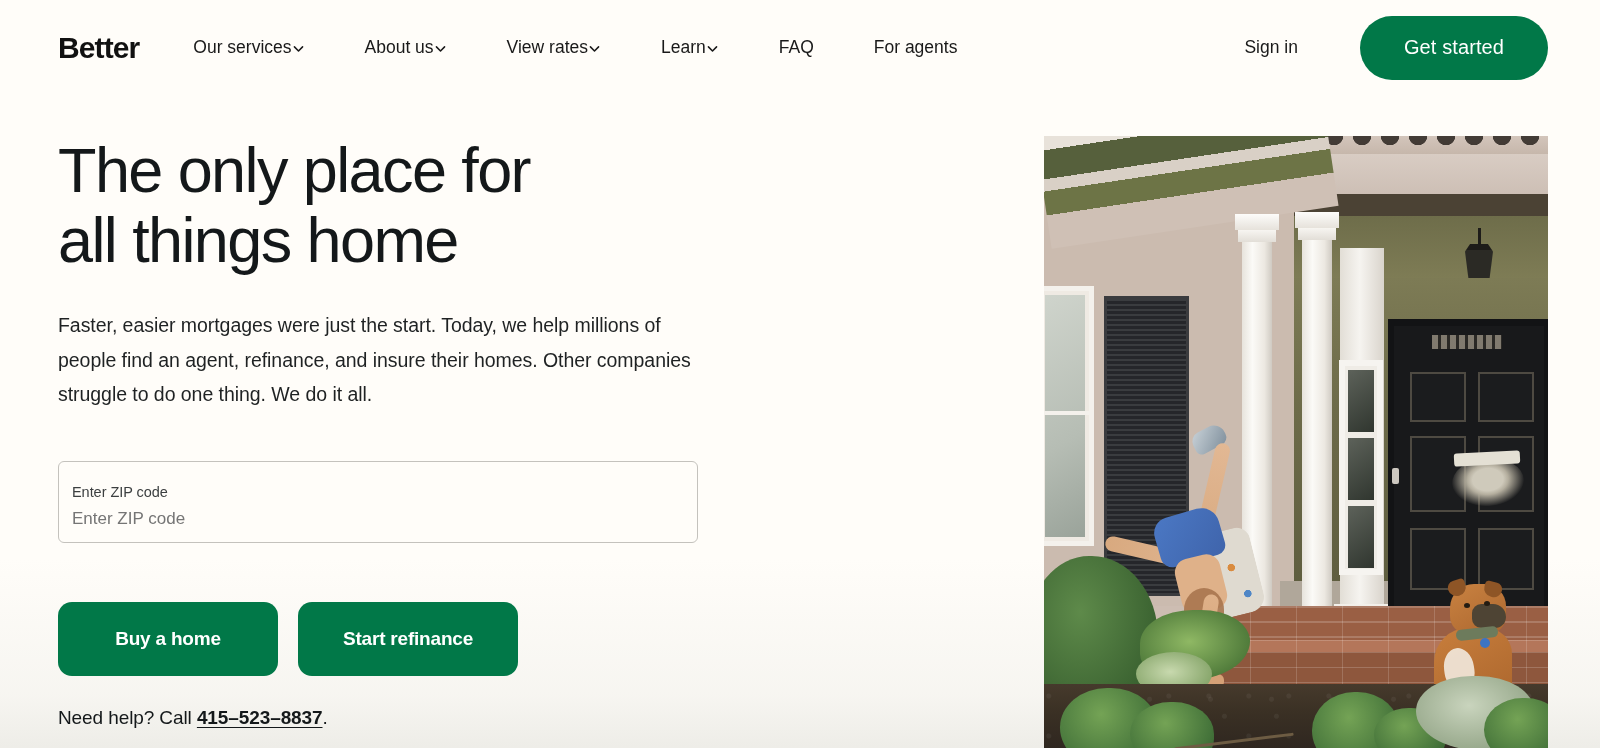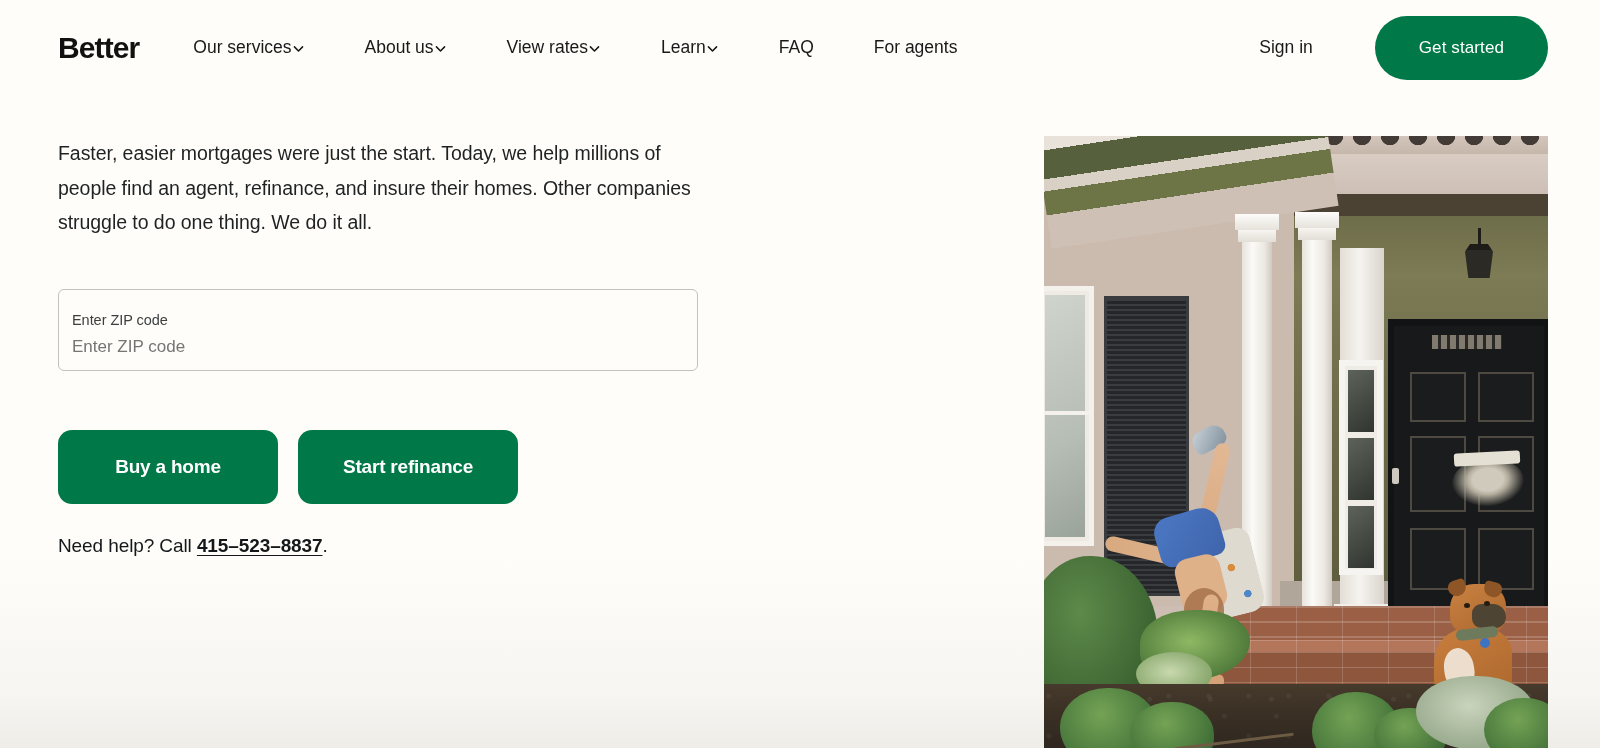--- a/index.html
+++ b/index.html
@@ -92,21 +92,21 @@
     margin-right: 62px;
     white-space: nowrap;
   }
 
   .btn-pill {
     background: #017848;
     color: #ffffff;
     border: none;
     border-radius: 999px;
     font-family: inherit;
-    font-size: 17px;
+    font-size: 20px;
     font-weight: 500;
     height: 64px;
     padding: 0 44px;
     cursor: pointer;
     white-space: nowrap;
     letter-spacing: 0.1px;
   }
 
   
   .hero {
@@ -629,20 +629,24 @@
       <span class="signin">Sign in</span>
       <button class="btn-pill">Get started</button>
     </div>
 
   </header>
 
   <section class="hero">
 
     <div class="hero-left">
 
+      <h1 class="hero-title">
+        <span>The only place for</span>
+        <span>all things home</span>
+      </h1>
 
       <p class="hero-copy">Faster, easier mortgages were just the start. Today, we help millions of people find an agent, refinance, and insure their homes. Other companies struggle to do one thing. We do it all.</p>
 
       <div class="zip-field">
         <span class="zip-label">Enter ZIP code</span>
         <input class="zip-input" type="text" placeholder="Enter ZIP code" style="">
       </div>
 
       <div class="cta-row">
         <button class="btn-rect">Buy a home</button>

